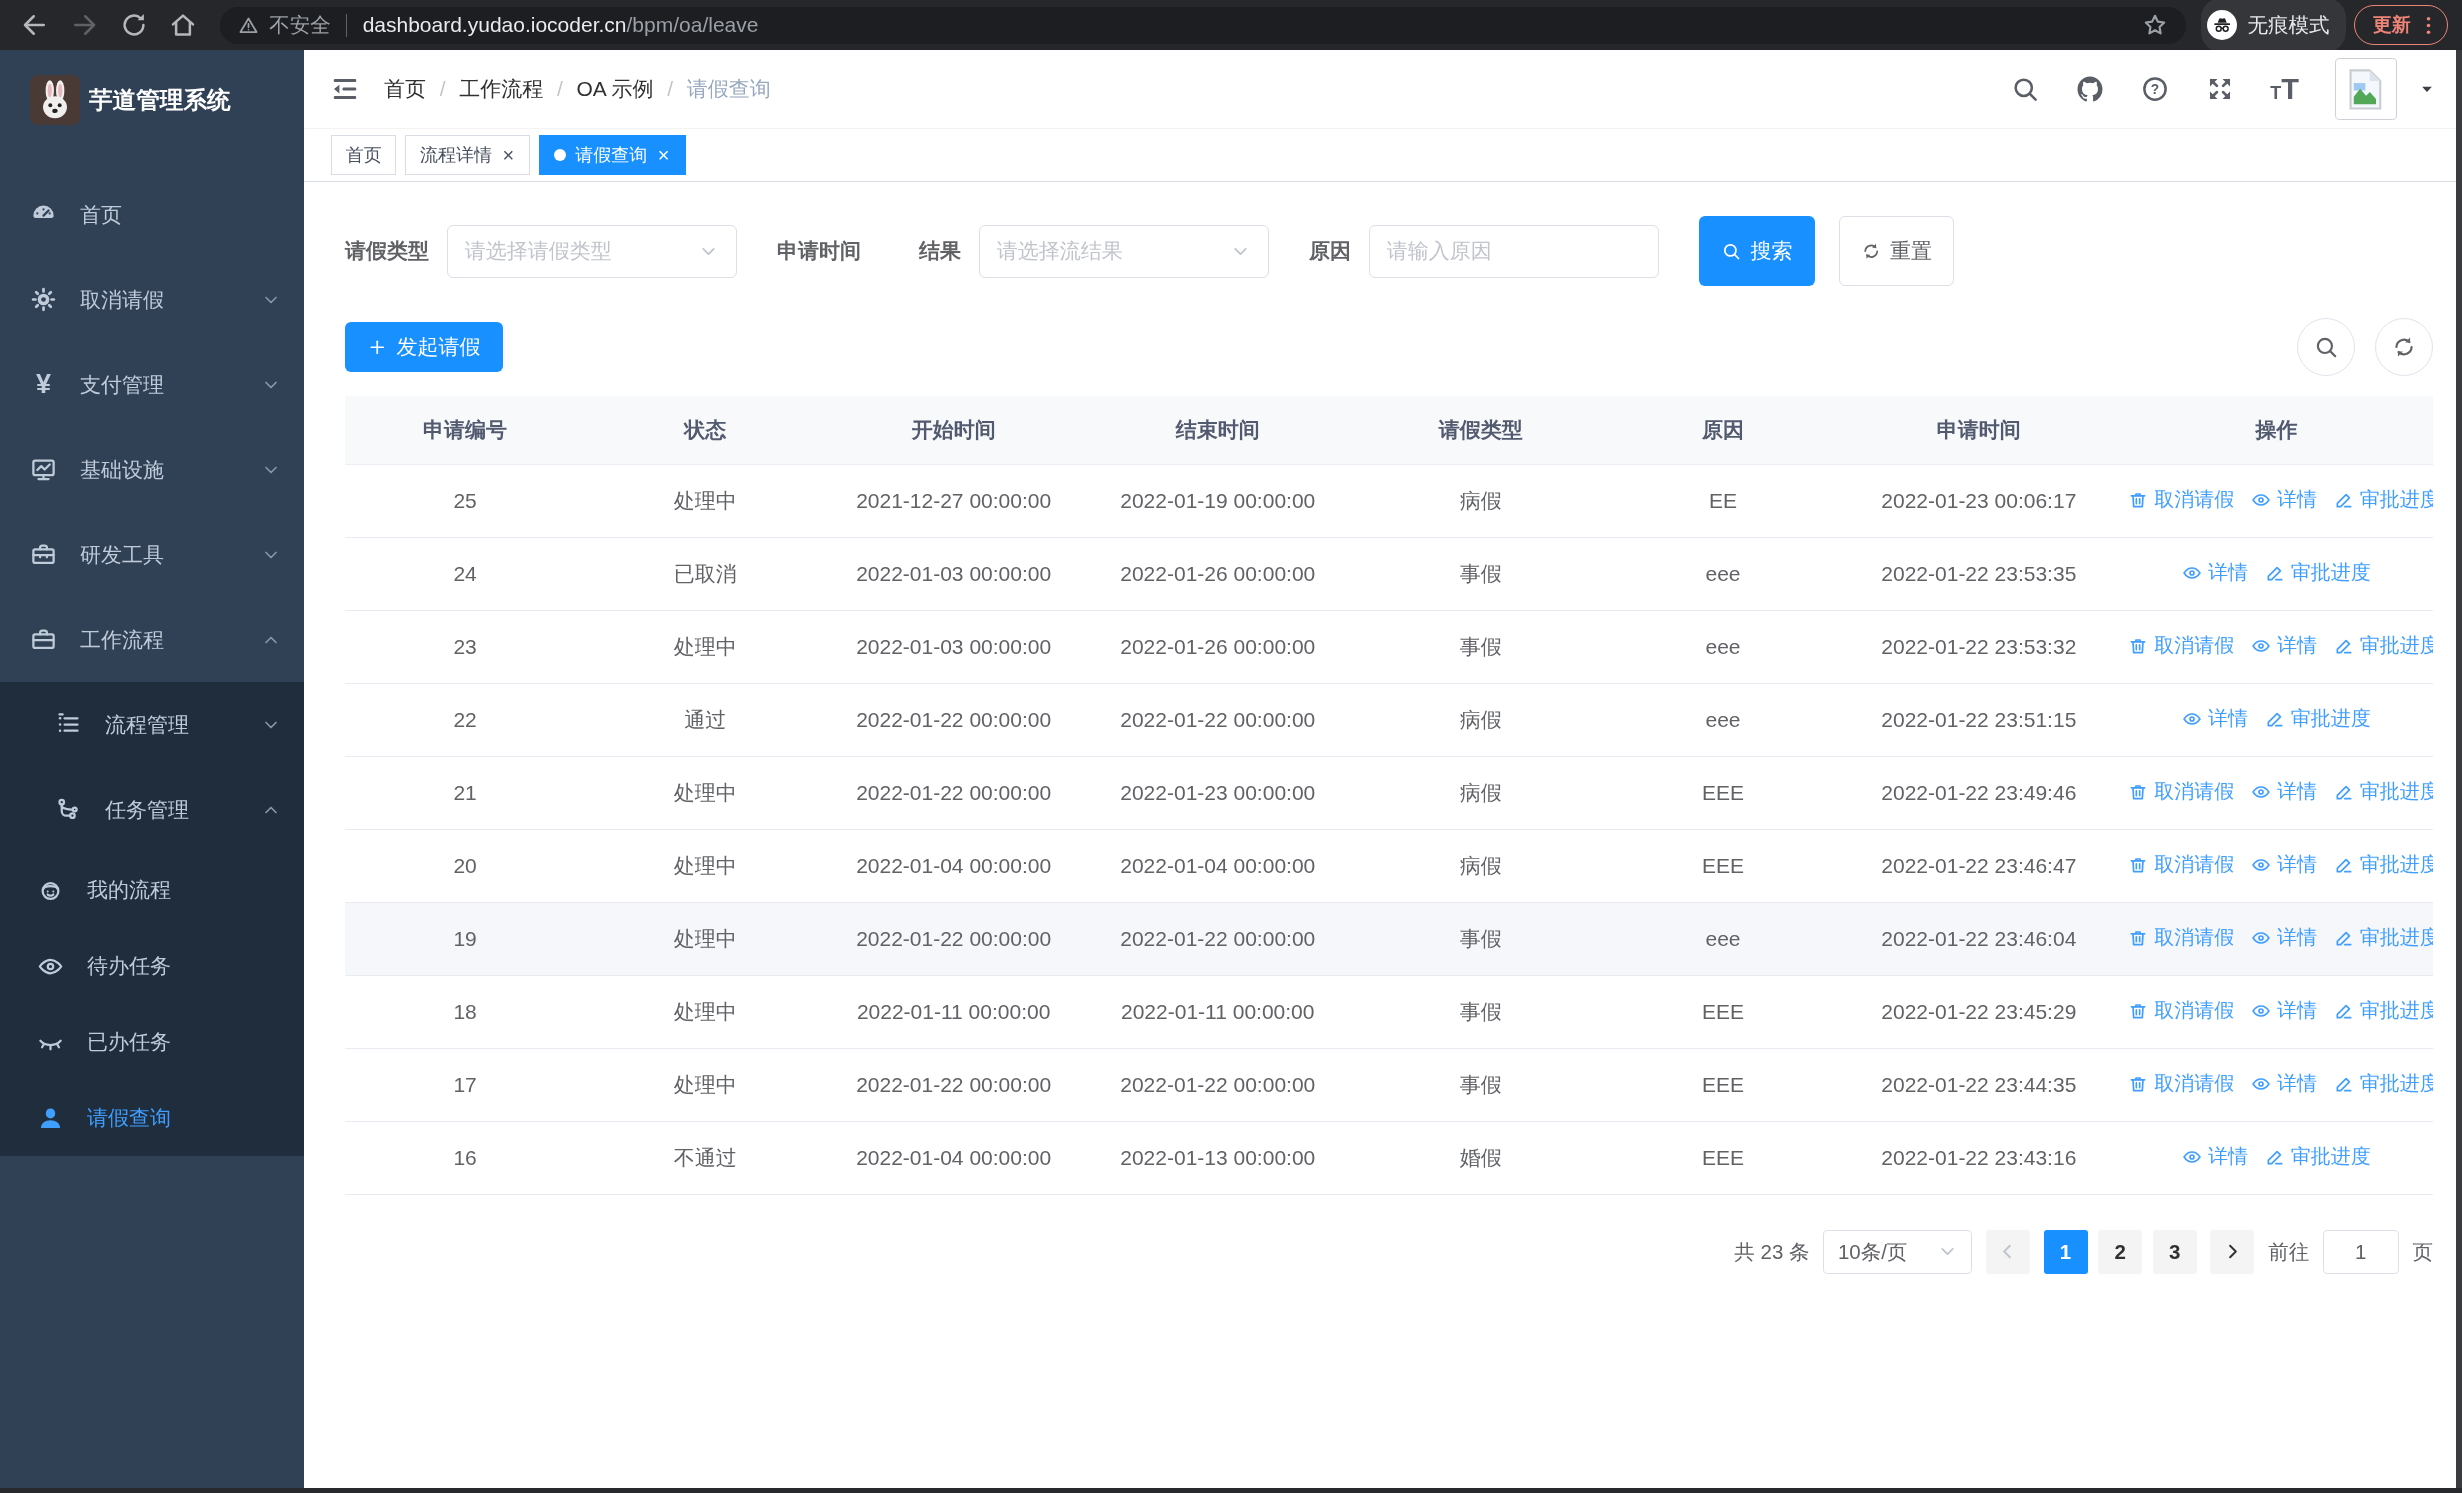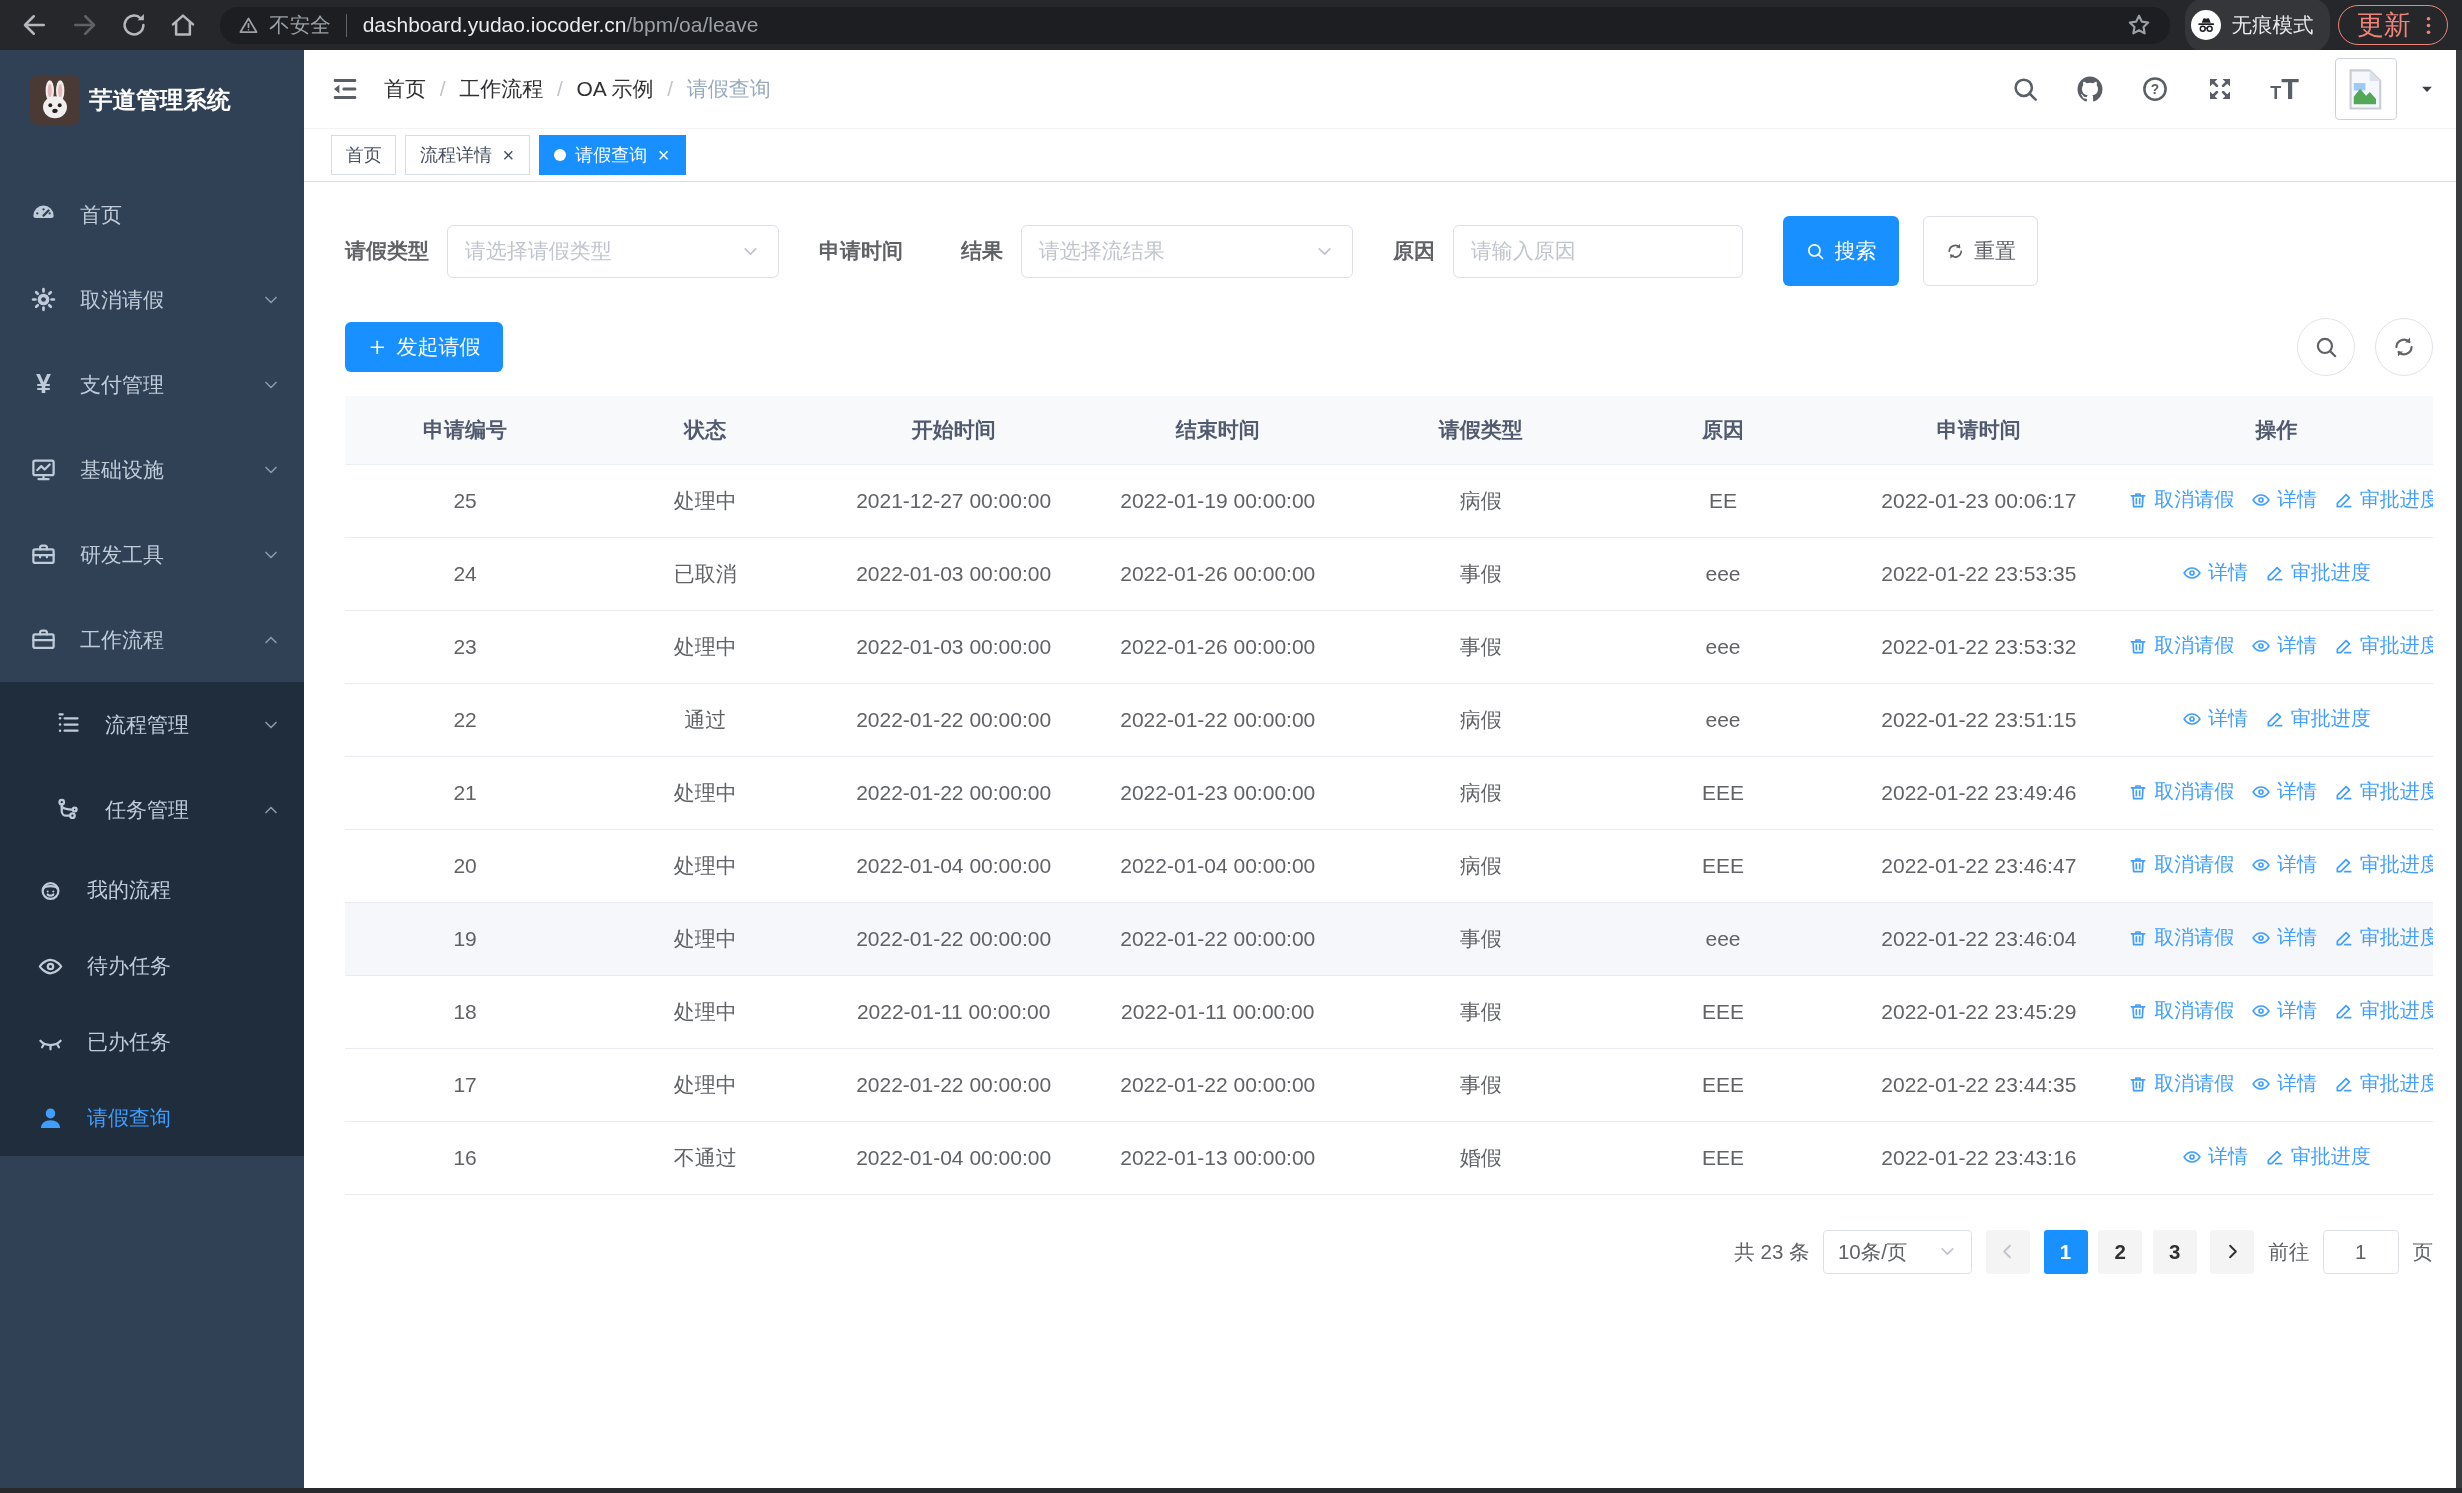--- a/index.html
+++ b/index.html
@@ -14,21 +14,21 @@
   .omnibox { flex:1; height:37px; background:#1d1e21; border-radius:18px; display:flex; align-items:center; padding:0 18px; margin:0 7.6px; gap:10.6px; }
   .omnibox .warn { width:21px; height:21px; color:#9aa0a6; }
   .sec-label { color:#9aa0a6; font-size:20.5px; }
   .om-divider { width:1.5px; height:23px; background:#5f6368; margin:0 4.6px; }
   .url { flex:1; font-size:21px; white-space:nowrap; overflow:hidden; }
   .url-host { color:#e8eaed; }
   .url-path { color:#9aa0a6; }
   .omnibox .star { width:26px; height:26px; color:#9aa0a6; cursor:pointer; }
   .incog-chip { height:54px; background:#35363a; border-radius:20px; display:flex; align-items:center; gap:10.6px; padding:0 16.7px 0 6px; color:#e8eaed; font-size:20.5px; }
   .incog-circle { width:30px; height:30px; background:#fff; border-radius:50%; padding:3.8px; }
-  .update-pill { height:40px; border:1.5px solid #ee8478; border-radius:20px; display:flex; align-items:center; gap:6px; padding:0 7.6px 0 18px; color:#ee8478; font-size:27px; cursor:pointer; }
+  .update-pill { height:40px; border:1.5px solid #ee8478; border-radius:20px; display:flex; align-items:center; gap:6px; padding:0 7.6px 0 18px; color:#ee8478; font-size:19px; cursor:pointer;font-weight:bold; }
   .update-pill .dots { width:23px; height:23px; color:#ee8478; }
 
   
   .app { display:flex; height:1443px; }
 
   
   .sidebar { width:304px; flex-shrink:0; background:#304156; color:#bfcbd9; overflow:hidden; }
   .logo-row { height:99px; display:flex; align-items:center; padding-left:30px; gap:9px; cursor:pointer; }
   .logo-img { width:50px; height:50px; }
   .logo-title { color:#fff; font-size:23.6px; font-weight:bold; white-space:nowrap; }
@@ -66,21 +66,21 @@
   .tag.active .dot { display:inline-block; }
   .tab-close { font-size:20px; line-height:1; padding:0 1.5px; }
 
   
   .content { flex:1; padding:34px 29px 0 41px; background:#fff; }
   .filter-row { display:flex; align-items:center; }
   .f-item { display:flex; align-items:center; margin-right:40px; }
   .f-label { font-size:21px; font-weight:bold; color:#606266; margin-right:18px; white-space:nowrap; }
   .input { height:53px; border:1.5px solid #dcdfe6; border-radius:6px; background:#fff; display:flex; align-items:center; padding:0 16.7px; font-size:21px; color:#606266; }
   .placeholder { color:#c0c4cc; }
-  .select { width:332px; justify-content:space-between; cursor:pointer; }
+  .select { width:290px; justify-content:space-between; cursor:pointer; }
   .sel-arrow { width:21px; height:21px; color:#c0c4cc; }
   .date-range { width:367px; gap:7.6px; }
   .cal { width:23px; height:23px; color:#c0c4cc; margin-right:4.6px; }
   .drp { flex:1; text-align:center; font-size:21px; }
   .range-sep { color:#606266; padding:0 3px; }
   input.input { outline:none; }
   input.input::placeholder { color:#c0c4cc; }
   .text-input { width:290px; }
   .f-item.btns { margin-right:0; }
   .btn { height:70px; border:1.5px solid transparent; border-radius:6px; font-size:21px; display:inline-flex; align-items:center; gap:9px; padding:0 21px; cursor:pointer; font-family:inherit; }

